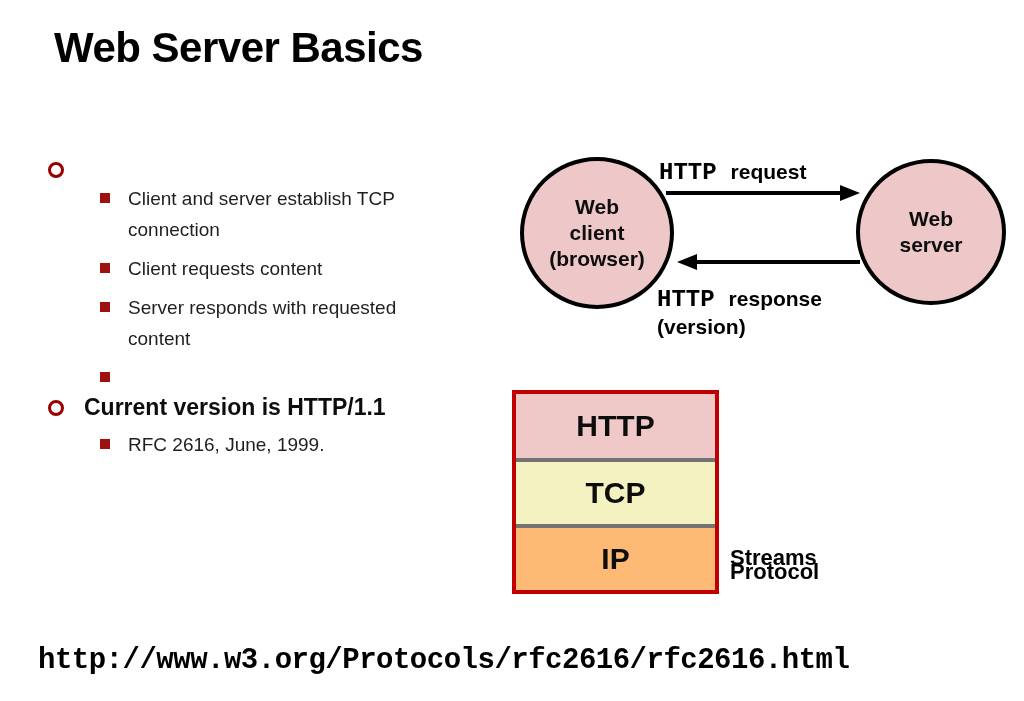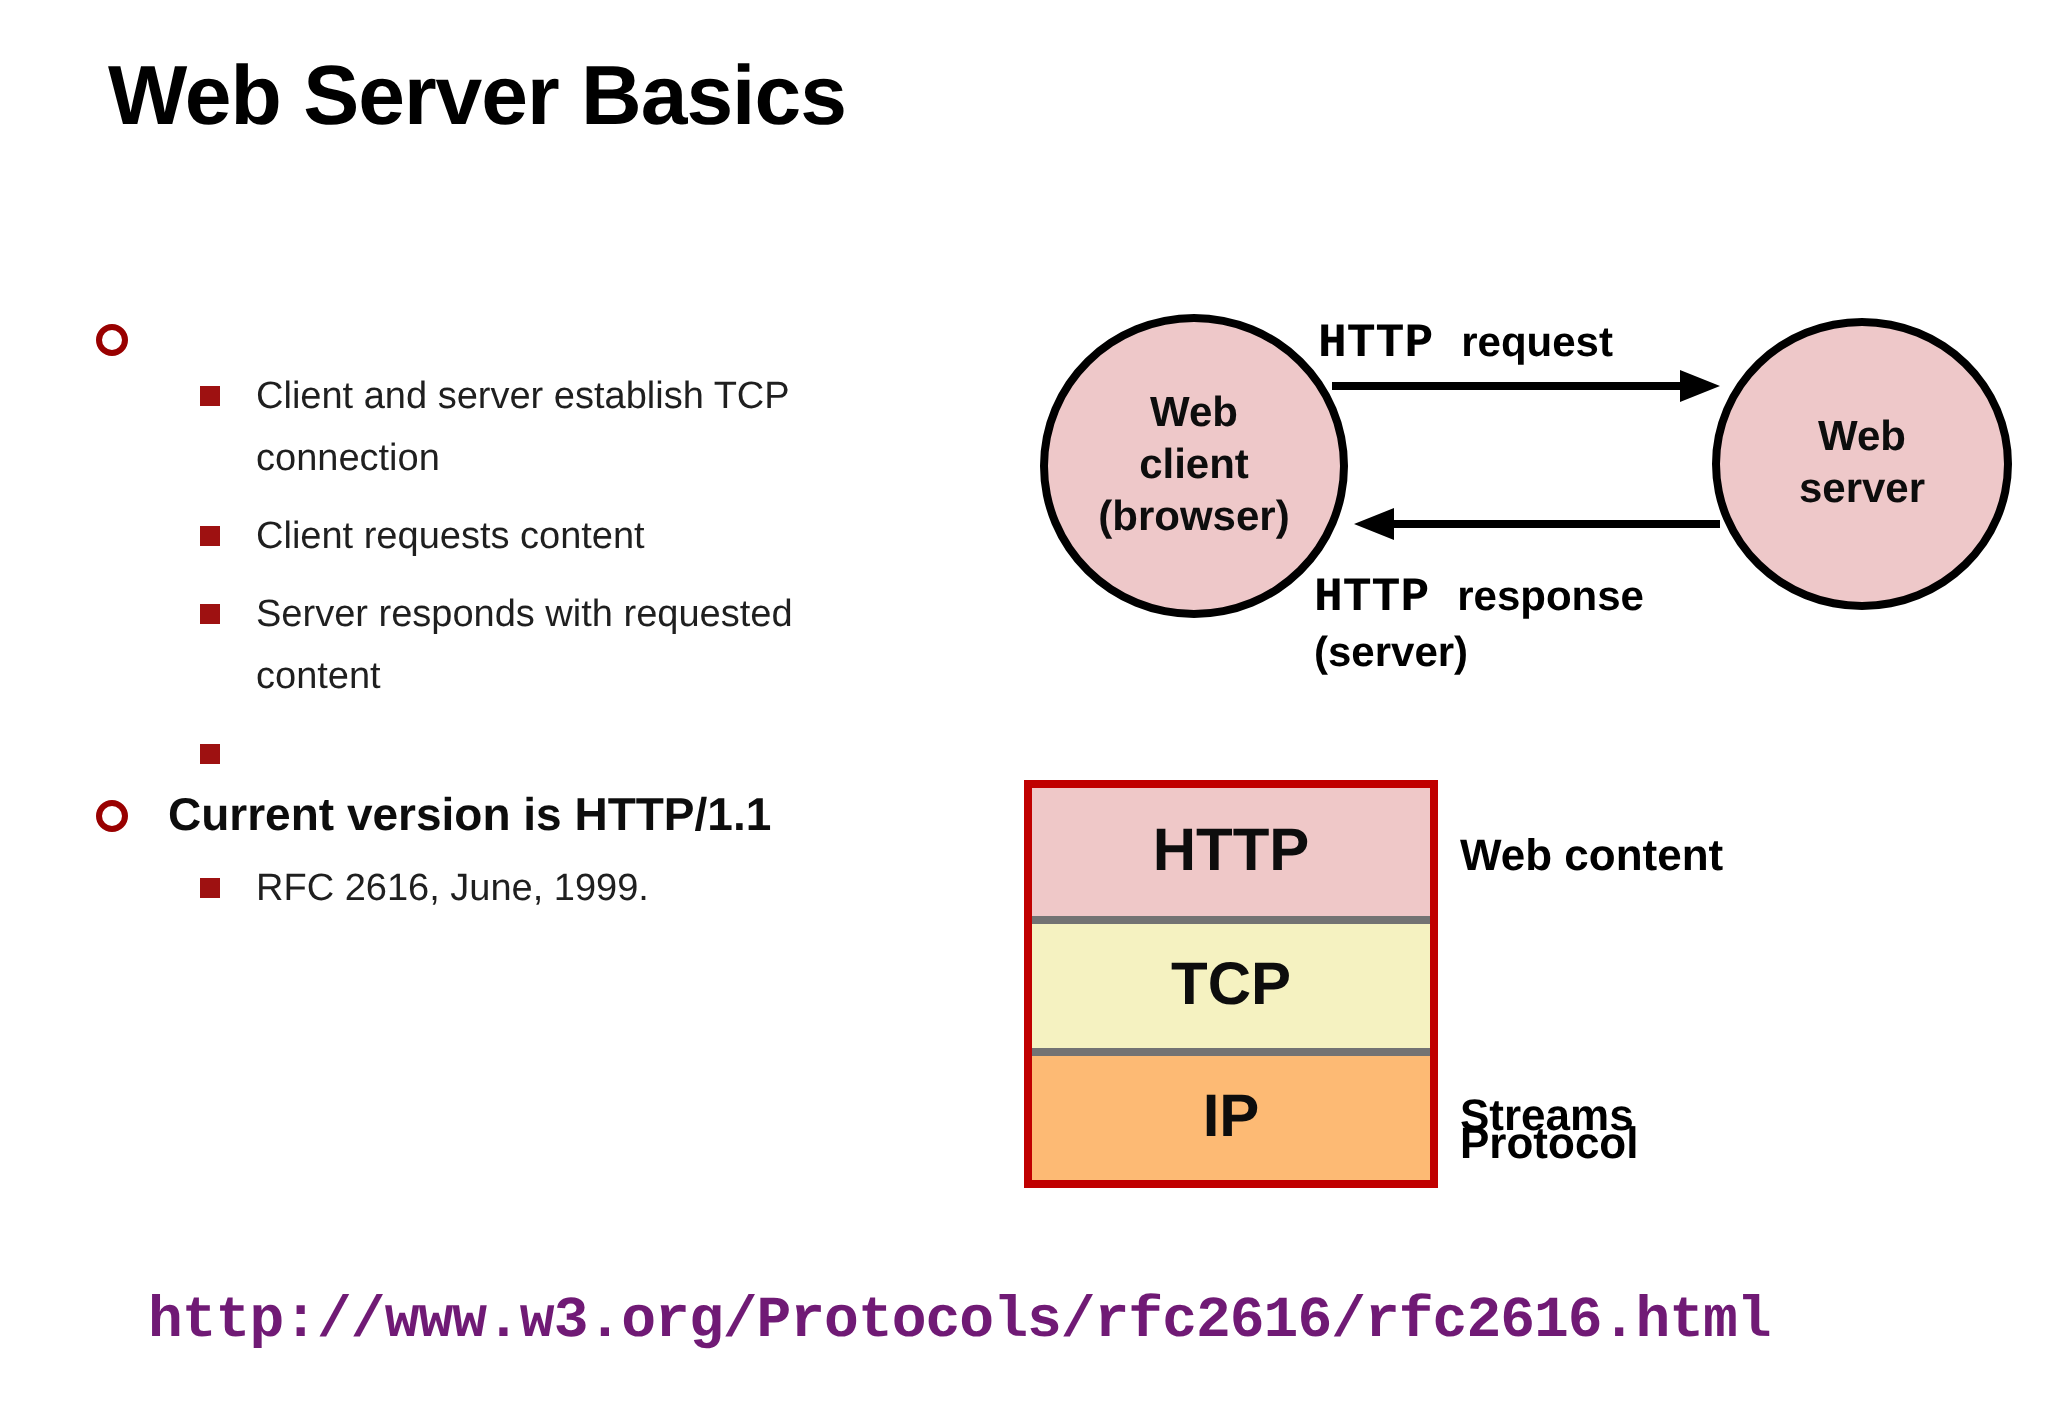--- a/index.html
+++ b/index.html
@@ -61,21 +61,21 @@
   }
   .stack .layer + .layer { border-top:4px solid #737373; height:66px; }
   .sidelabel { position:absolute; left:730px; font-weight:700; font-size:22px; line-height:28px; white-space:nowrap; }
   .sidelabel.l0 { top:414px; }
   .sidelabel.l1 { top:512px;margin-top:32px; }
   .sidelabel.l2 { top:558px; }
   
   .footer-url {
     position:absolute; left:38px; top:644px;
     font-family:"Liberation Mono", monospace; font-weight:700; font-size:29px;
-    letter-spacing:-0.5px; color:#701a75; white-space:nowrap;margin-left:36px;
+    letter-spacing:-0.5px; color:#000000; white-space:nowrap;
   }
 </style>
 </head>
 <body>
 
 <div class="slide">
 
   <div class="title">Web Server Basics</div>
 
   <div class="bullets">
@@ -125,26 +125,25 @@
     <line x1="860" y1="262" x2="695" y2="262" stroke="#000" stroke-width="4"></line>
     <polygon points="677,262 697,254 697,270" fill="#000"></polygon>
   </svg>
 
   <div class="arrowlabel req-label">
     <span class="mono-word">HTTP</span><span class="sans-word">request</span>
   </div>
   <div class="arrowlabel resp-label">
     <span class="mono-word">HTTP</span><span class="sans-word">response</span>
   </div>
-  <div class="resp-note">(server)</div>
+  <div class="resp-note">(version)</div>
 
   <div class="stack">
     <div class="layer" style="background: rgb(239, 200, 200);">HTTP</div>
     <div class="layer" style="background: rgb(245, 242, 193);">TCP</div>
     <div class="layer" style="background: #fdba74;">IP</div>
   </div>
-  <div class="sidelabel l0">Web content</div>
   <div class="sidelabel l1">Streams</div>
   <div class="sidelabel l2">Protocol</div>
 
   <div class="footer-url">http://www.w3.org/Protocols/rfc2616/rfc2616.html</div>
 
 </div>
 
 </body></html>

